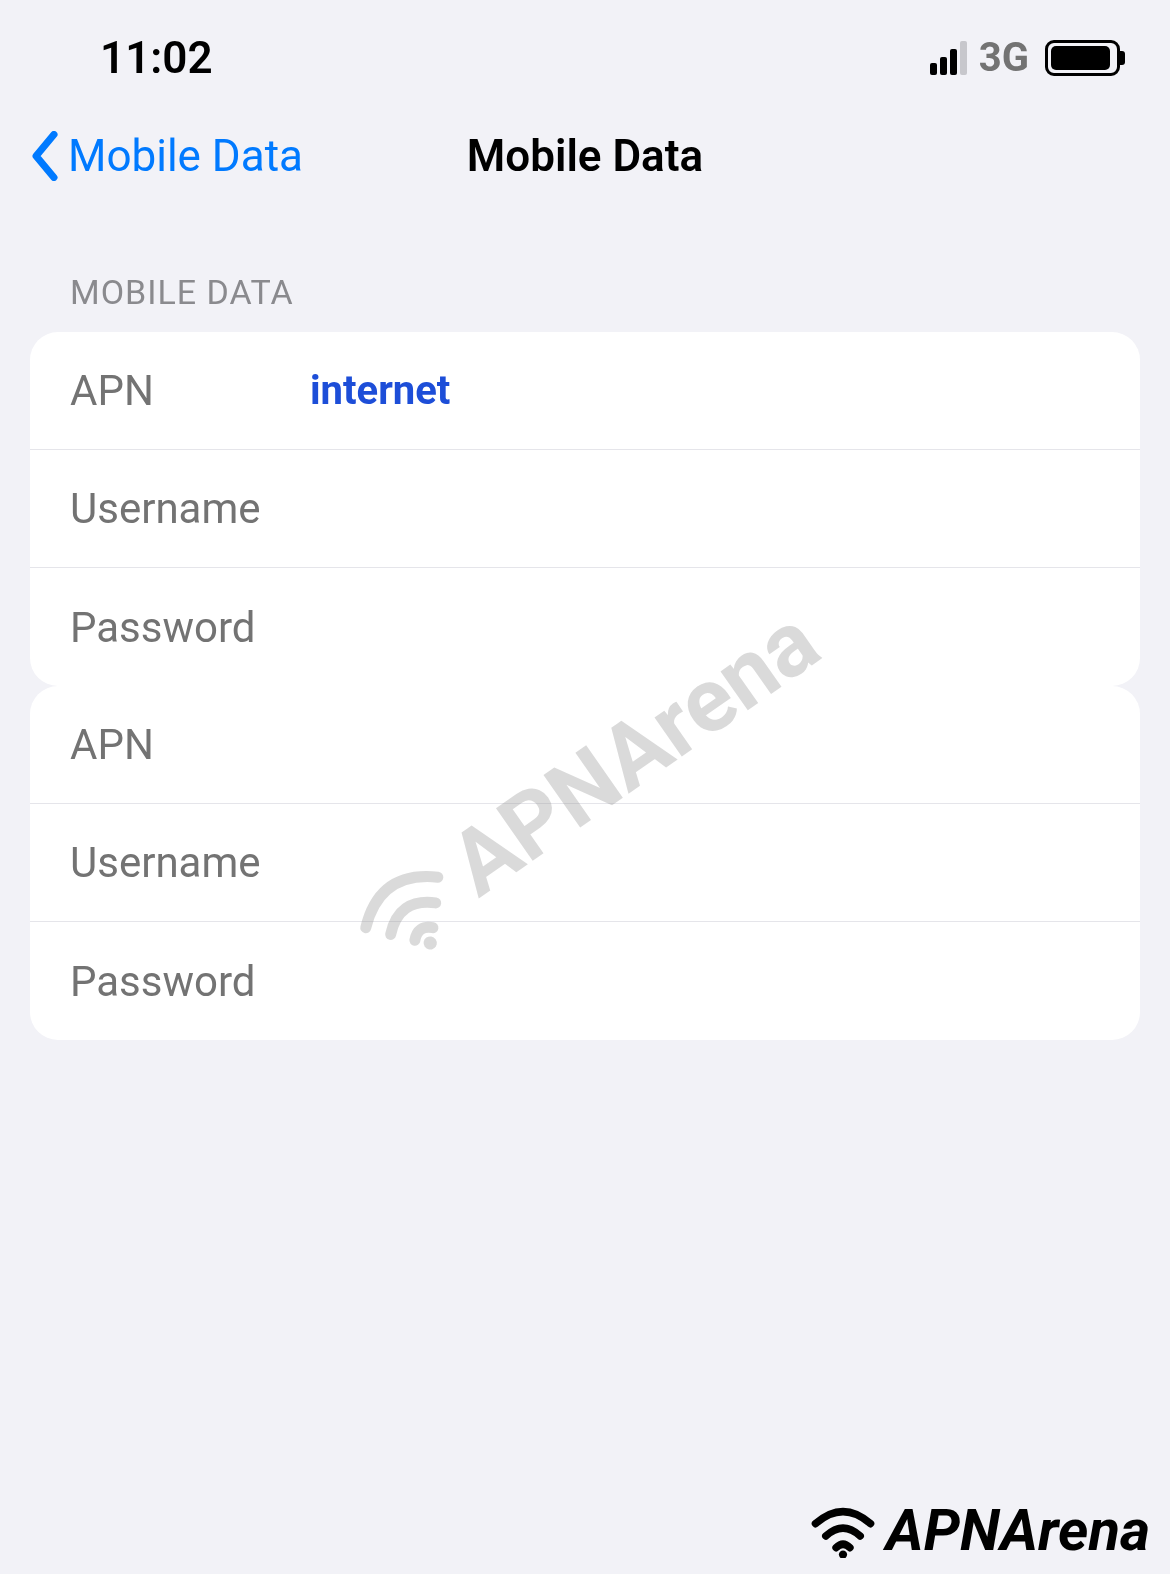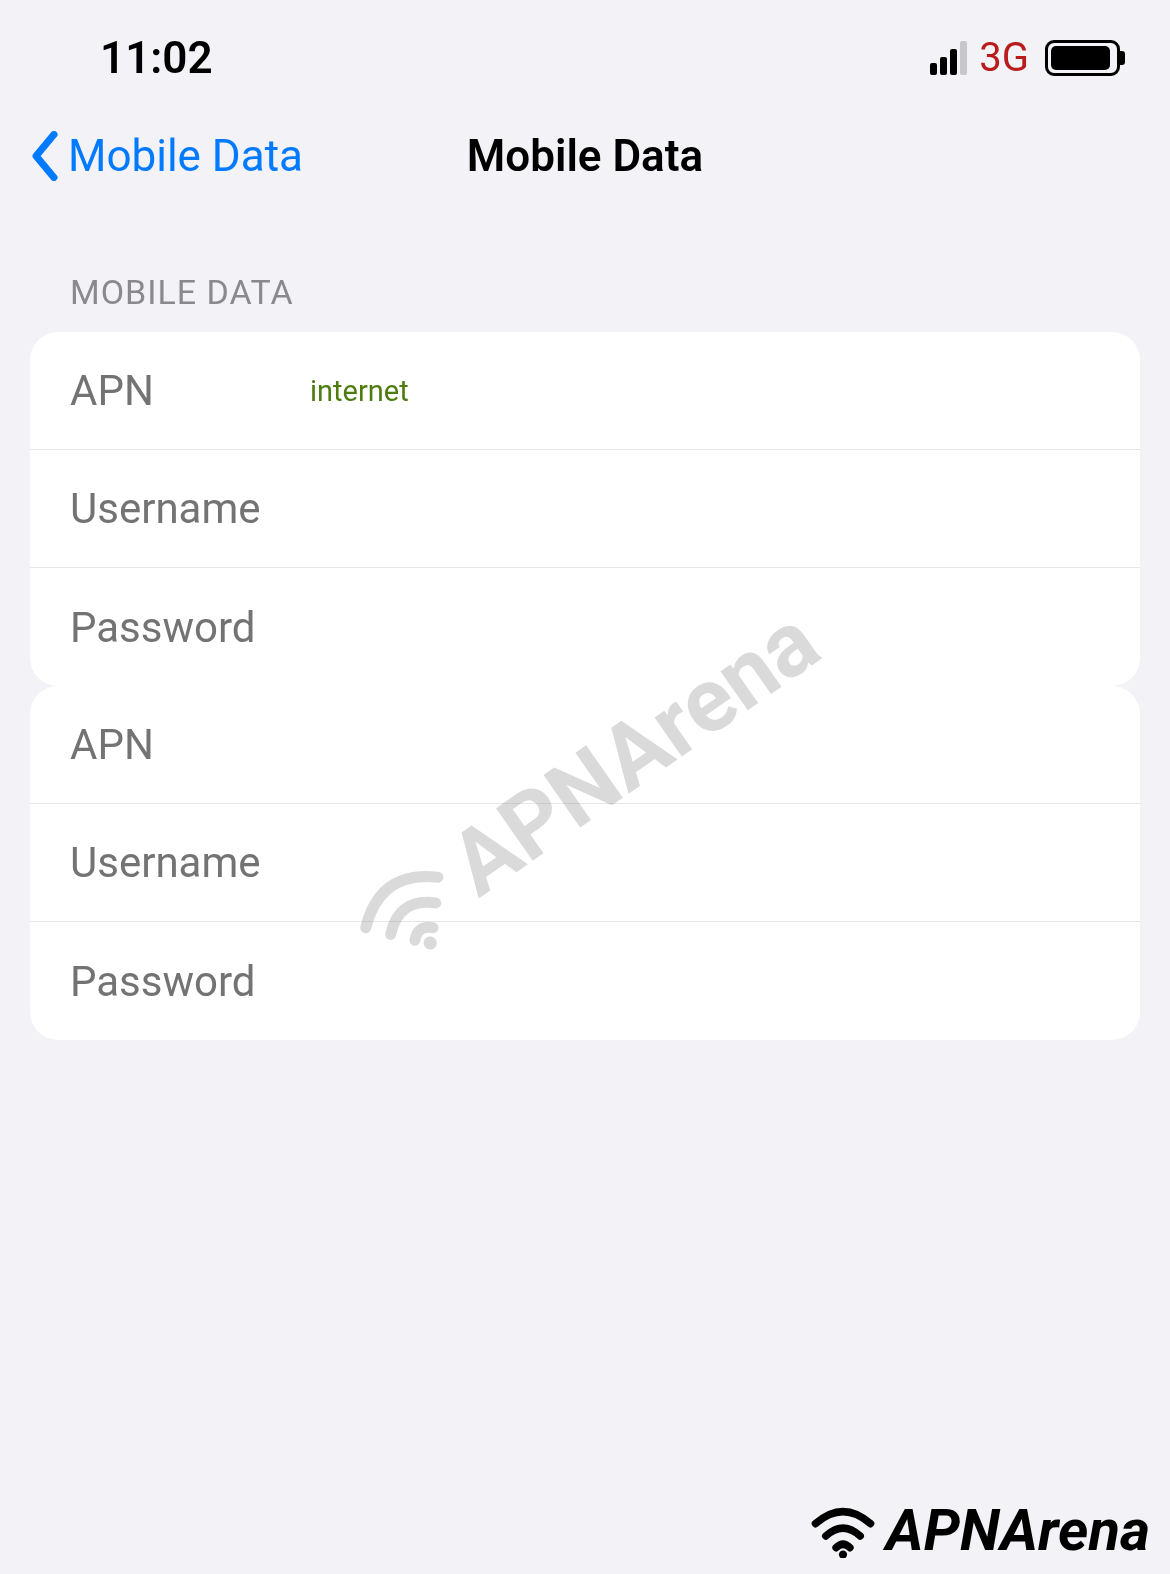--- a/index.html
+++ b/index.html
@@ -40,22 +40,22 @@
     .signal-bar {
       width: 7px;
       background: #000;
       border-radius: 2px;
     }
     .signal-bar.inactive {
       background: #c7c7cc;
     }
     .network-type {
       font-size: 40px;
-      font-weight: 400;
-      color: #b91c1c;
+      font-weight: 700;
+      color: #737373;
     }
     .battery {
       width: 75px;
       height: 36px;
       border: 3px solid #000;
       border-radius: 9px;
       position: relative;
       margin-left: 4px;
     }
     .battery::after {
@@ -135,23 +135,23 @@
       font-size: 42px;
       font-weight: 400;
       color: #737373;
       width: 240px;
       flex-shrink: 0;
     }
     .form-input {
       flex: 1;
       border: none;
       outline: none;
-      font-size: 29px;
-      font-weight: 400;
-      color: #4d7c0f;
+      font-size: 40px;
+      font-weight: 700;
+      color: #1d4ed8;
       background: transparent;
     }
     .watermark-center {
       position: absolute;
       top: 50%;
       left: 50%;
       transform: translate(-50%, -50%) rotate(-35deg);
       font-size: 90px;
       font-weight: 700;
       color: rgba(150, 150, 150, 0.35);

